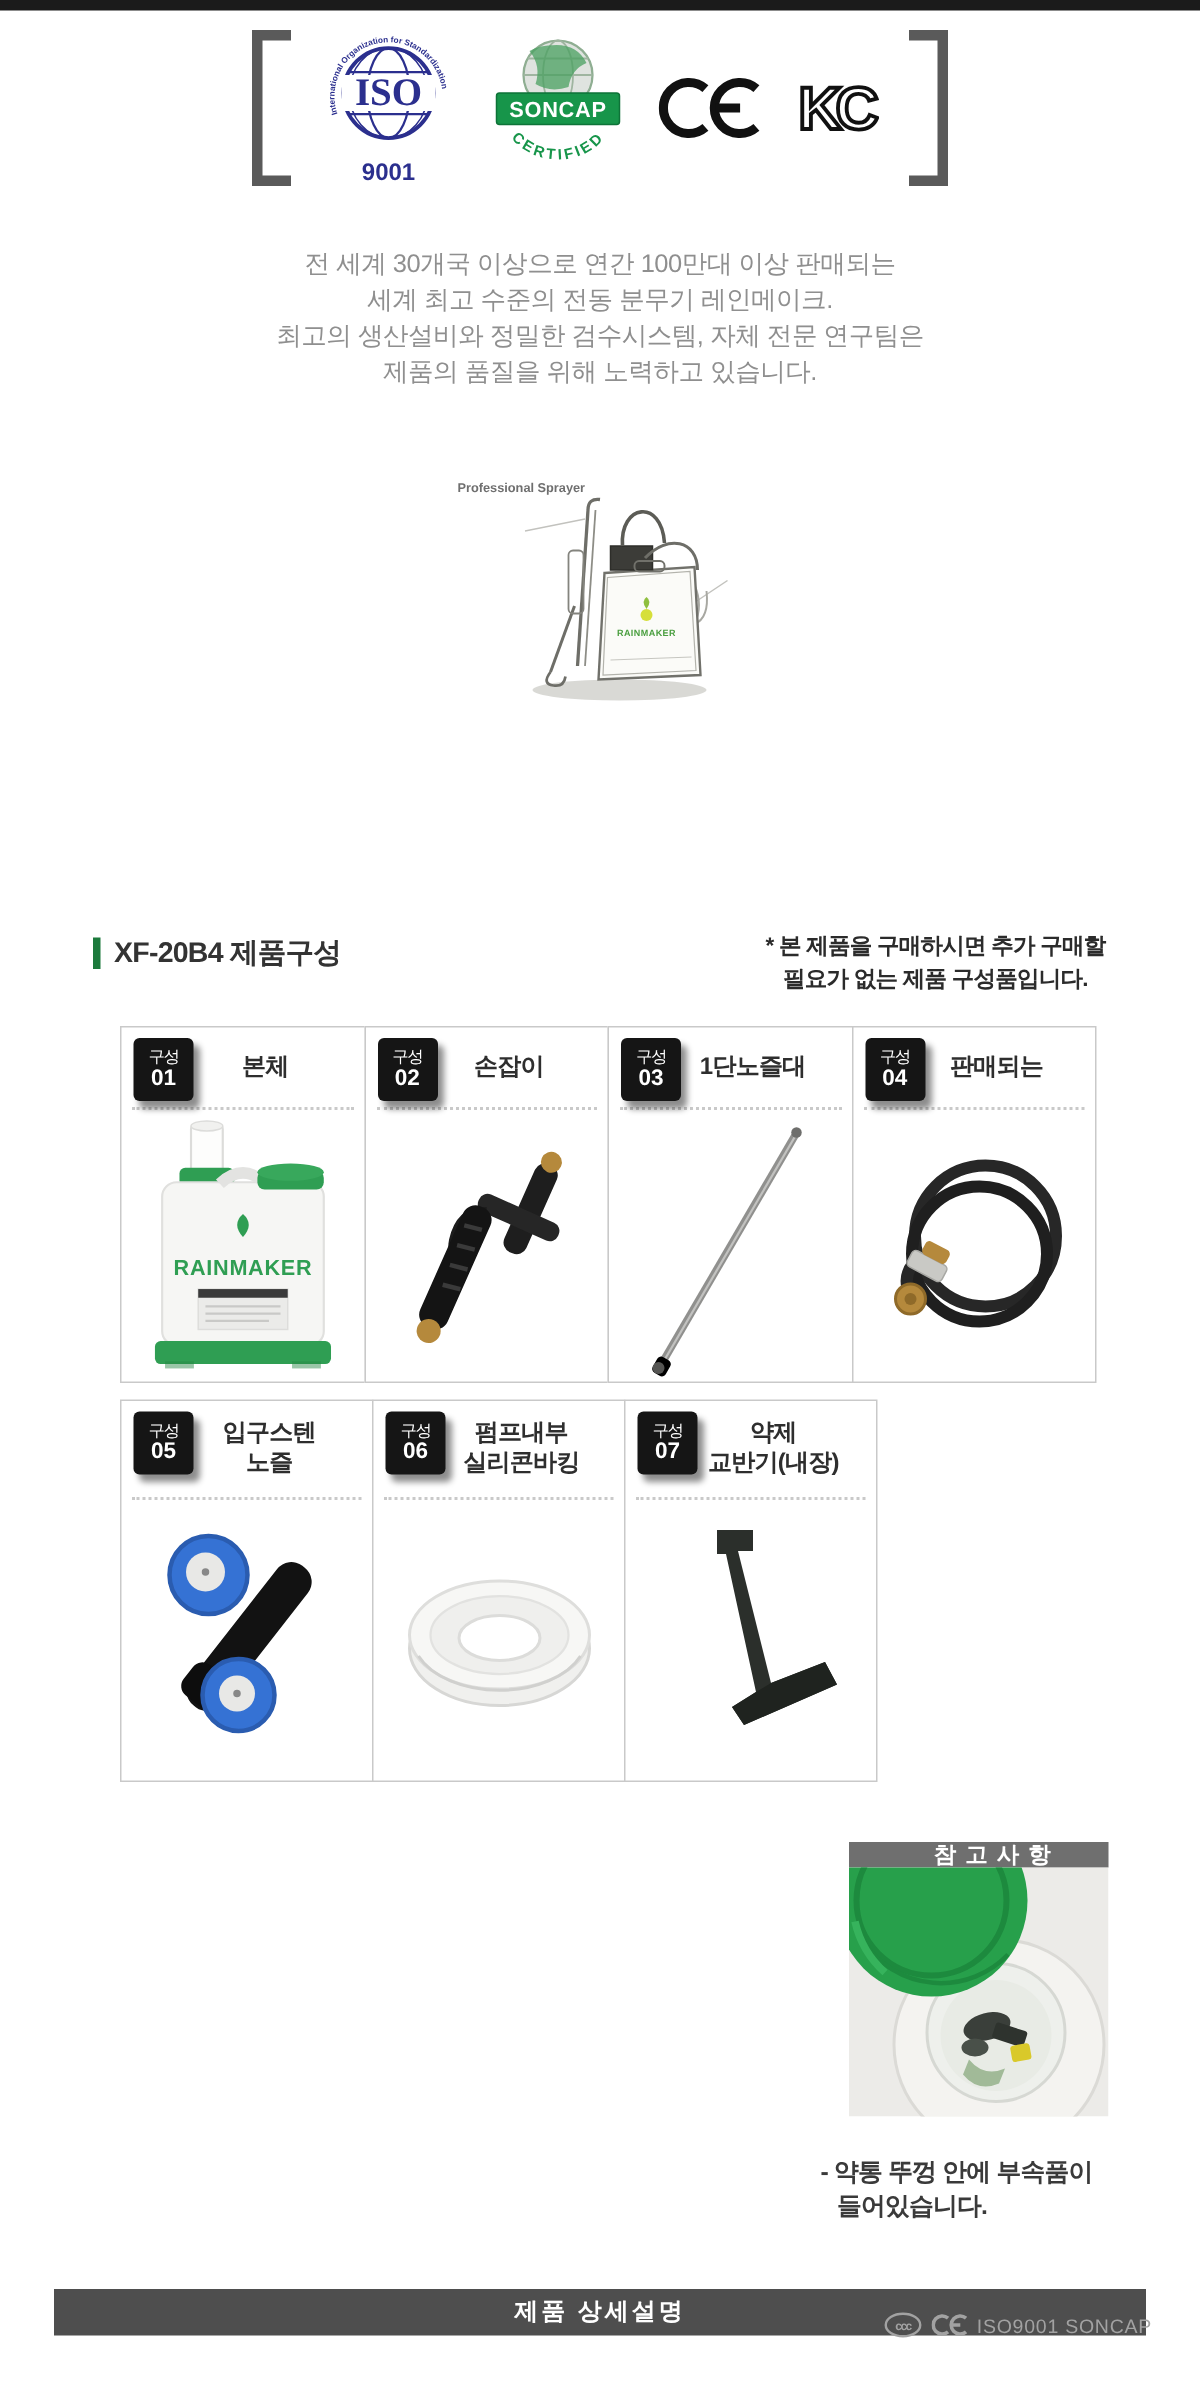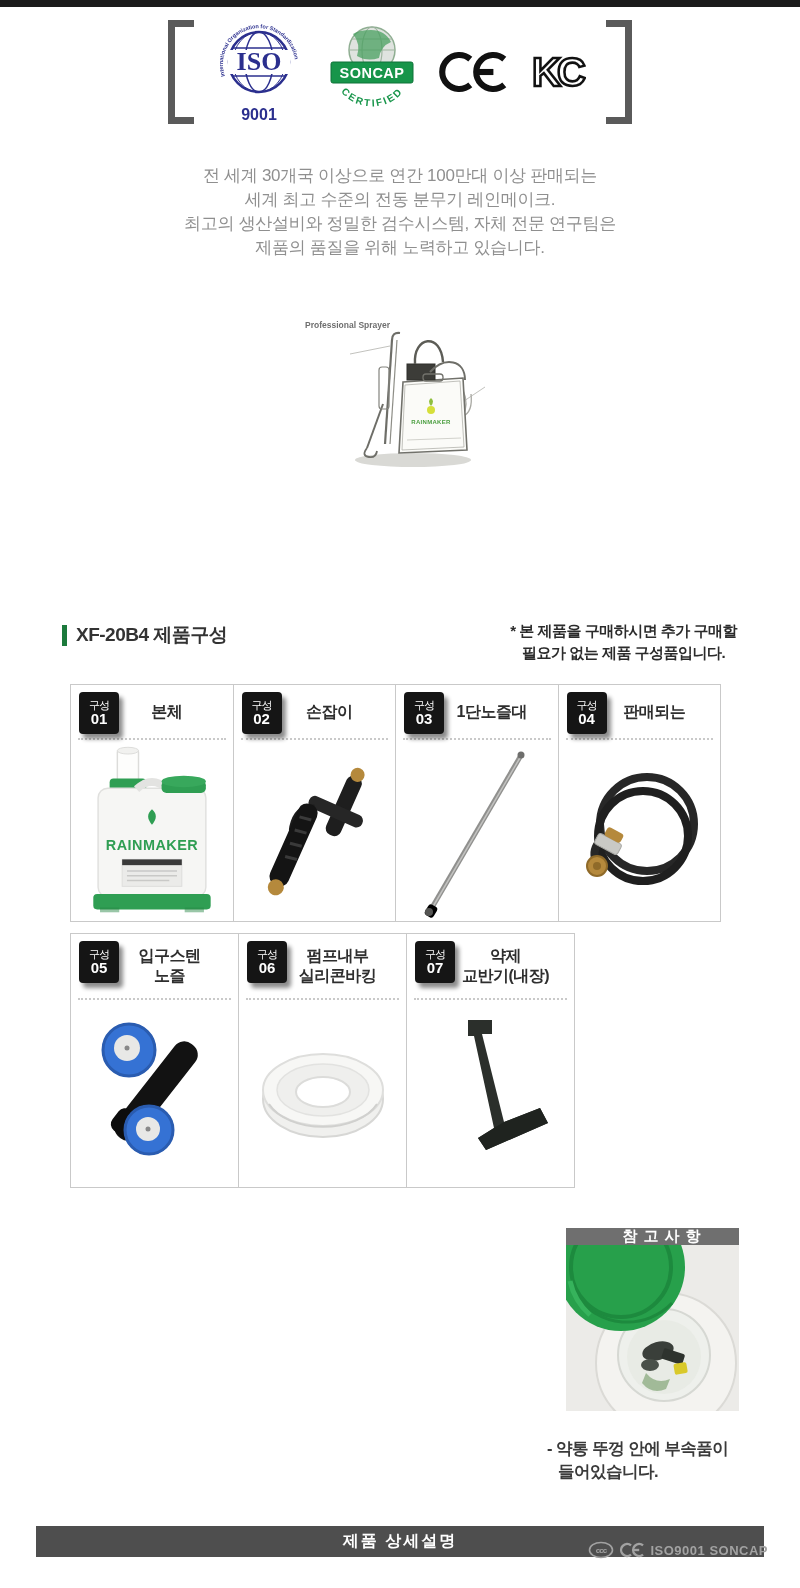--- a/index.html
+++ b/index.html
@@ -23,21 +23,21 @@
   .sketch { position:absolute; top:312px; left:295px; width:200px; height:160px; }
 
   
   .section-title { position:absolute; top:622px; left:62px; display:flex; align-items:center; }
   .section-accent { width:5px; height:21px; background:#1c7a3c; margin-right:9px; }
   .section-title .txt { font-size:19px; font-weight:600; color:#333; letter-spacing:-0.5px; }
   .section-note { position:absolute; top:620px; right:63px; text-align:center;
                   font-size:15px; font-weight:700; color:#2b2b2b; line-height:1.45; letter-spacing:-0.5px; }
 
   
-  .grid { position:absolute; top:684px; left:46px; width:675px;padding-left:24px; }
+  .grid { position:absolute; top:684px; left:56px; width:675px;padding-left:24px; }
   .grow { display:flex; }
   .grow.r2 { margin-top:11px; }
   .cell { width:169px; border:1px solid #c9c9c9; background:#fff; display:flex; flex-direction:column; }
   .cell + .cell { margin-left:-1px; }
   .grow.r1 .cell { height:238px; }
   .grow.r2 .cell { height:255px; }
   .cell-head { position:relative; margin:0 7px; border-bottom:2px dotted #c9c9c9;
                display:flex; flex-direction:column; align-items:center; justify-content:center;
                padding-left:30px; }
   .grow.r1 .cell-head { height:55px; }
@@ -59,21 +59,21 @@
   .ref-caption .l2 { padding-left:11px; }
 
   
   .detailbar { position:absolute; top:1498px; left:36px; width:728px; height:31px; background:#4e4e4e;
                color:#fff; font-size:16px; font-weight:700; letter-spacing:2px;
                display:flex; align-items:center; justify-content:center;margin-top:28px; }
 
   
   .footer { position:absolute; top:1541px; right:32px; display:flex; align-items:center; gap:6px;
             color:#a2a2a2; }
-  .footer .ftxt { font-size:13px; letter-spacing:0.5px; font-weight:700; }
+  .footer .ftxt { font-size:13px; letter-spacing:0.5px; font-weight:400; }
 </style>
 </head>
 <body>
 
 <div class="page">
 
   <div class="topbar"></div>
 
   <div class="certrow">
     <div class="bracket left"></div>

